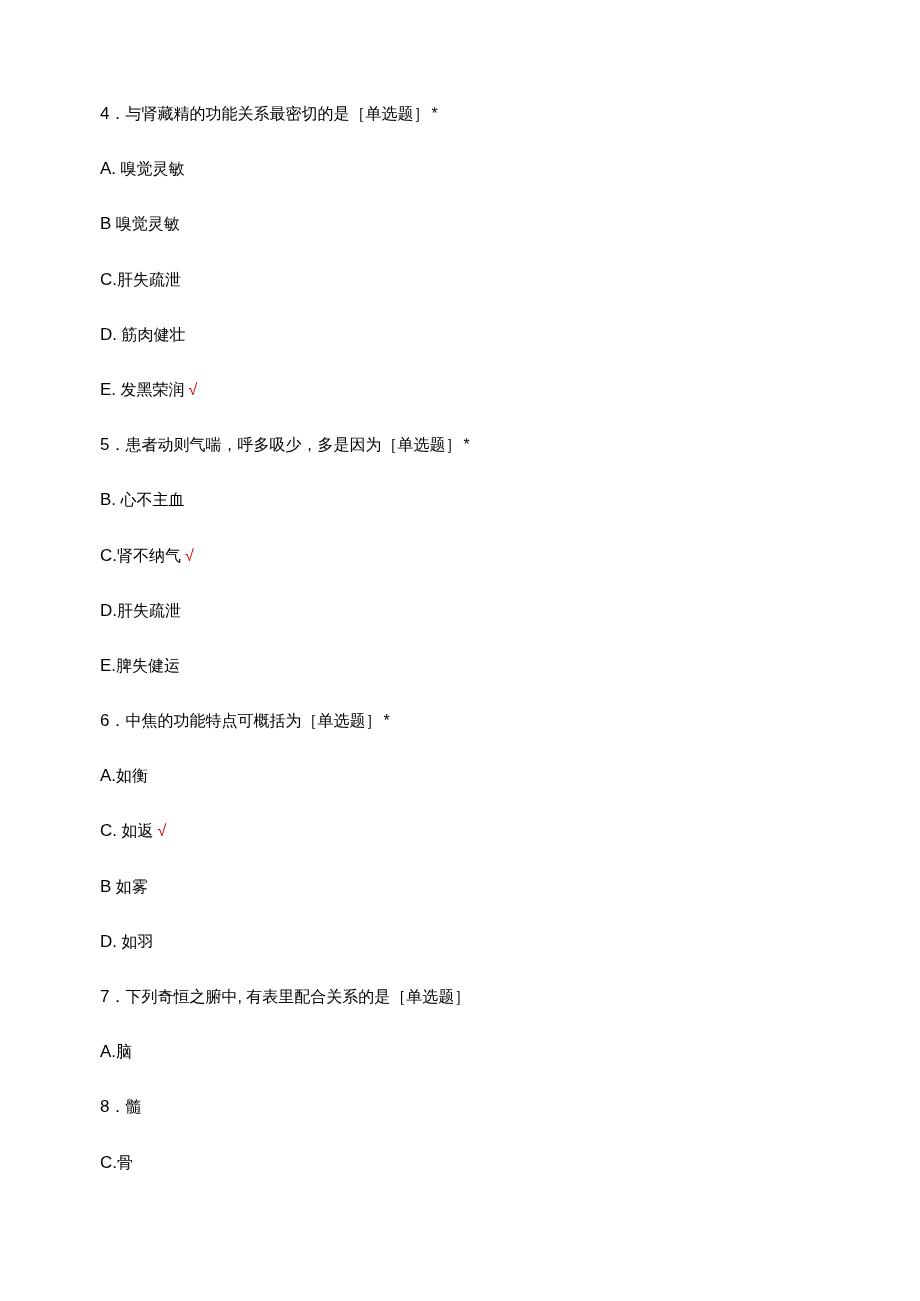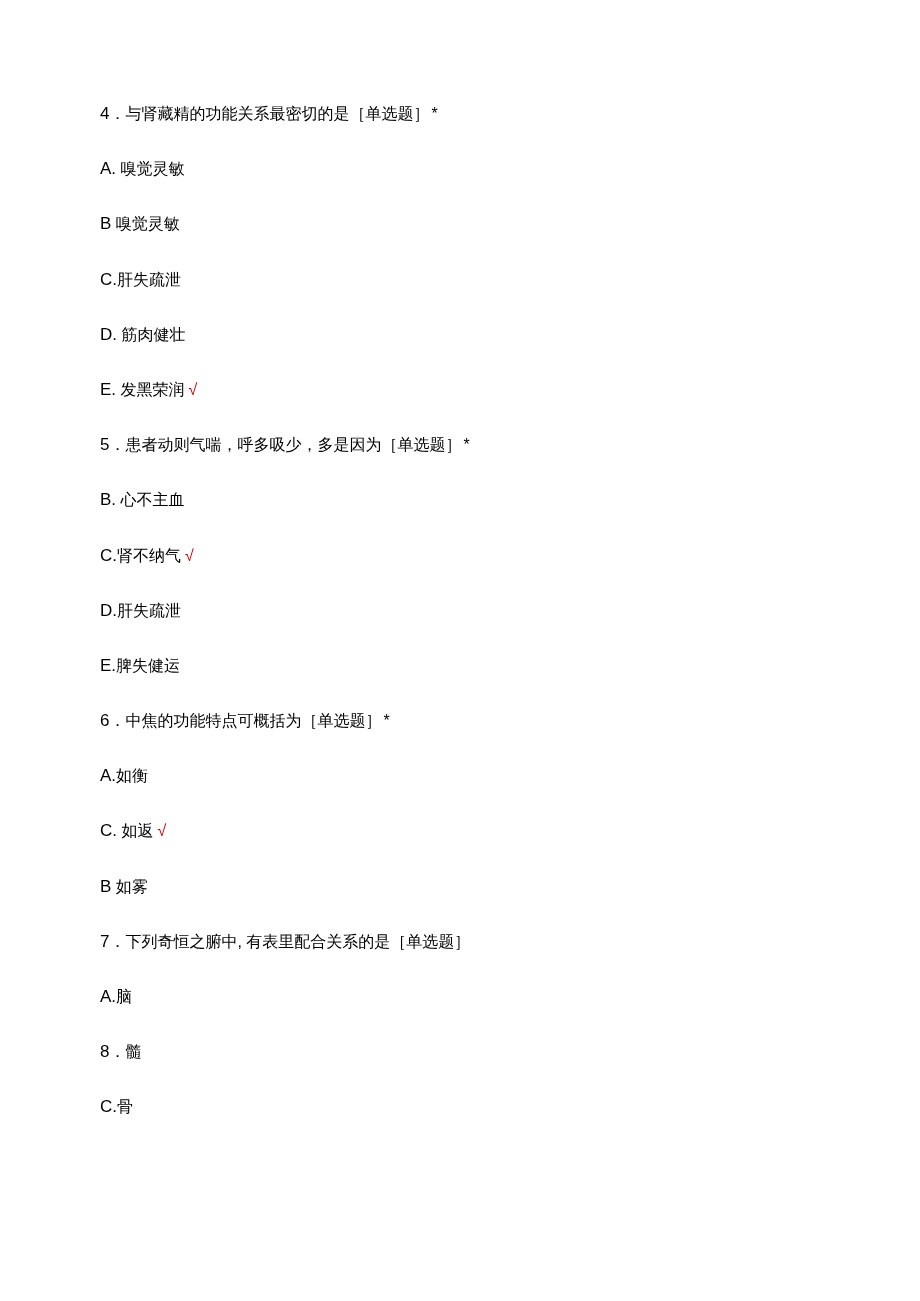--- a/index.html
+++ b/index.html
@@ -57,17 +57,18 @@
     <div class="option-line"><span class="opt-letter">E.</span><span class="opt-text"> 发黑荣润</span><span class="red-check">√</span></div>
     <div class="question-line"><span class="qnum">5</span><span class="qtext">．患者动则气喘，呼多吸少，多是因为［单选题］</span><span class="asterisk">*</span></div>
     <div class="option-line"><span class="opt-letter">B.</span><span class="opt-text"> 心不主血</span></div>
     <div class="option-line"><span class="opt-letter">C.</span><span class="opt-text">肾不纳气</span><span class="red-check">√</span></div>
     <div class="option-line"><span class="opt-letter">D.</span><span class="opt-text">肝失疏泄</span></div>
     <div class="option-line"><span class="opt-letter">E.</span><span class="opt-text">脾失健运</span></div>
     <div class="question-line"><span class="qnum">6</span><span class="qtext">．中焦的功能特点可概括为［单选题］</span><span class="asterisk">*</span></div>
     <div class="option-line"><span class="opt-letter">A.</span><span class="opt-text">如衡</span></div>
     <div class="option-line"><span class="opt-letter">C.</span><span class="opt-text"> 如返</span><span class="red-check">√</span></div>
     <div class="option-line"><span class="opt-letter">B</span><span class="opt-text"> 如雾</span></div>
+    <div class="option-line"><span class="opt-letter">D.</span><span class="opt-text"> 如羽</span></div>
     <div class="question-line"><span class="qnum">7</span><span class="qtext">．下列奇恒之腑中, 有表里配合关系的是［单选题］</span></div>
     <div class="option-line"><span class="opt-letter">A.</span><span class="opt-text">脑</span></div>
     <div class="option-line"><span class="opt-letter">8</span><span class="opt-text">．髓</span></div>
     <div class="option-line"><span class="opt-letter">C.</span><span class="opt-text">骨</span></div>
   </div>
 
 </body></html>

